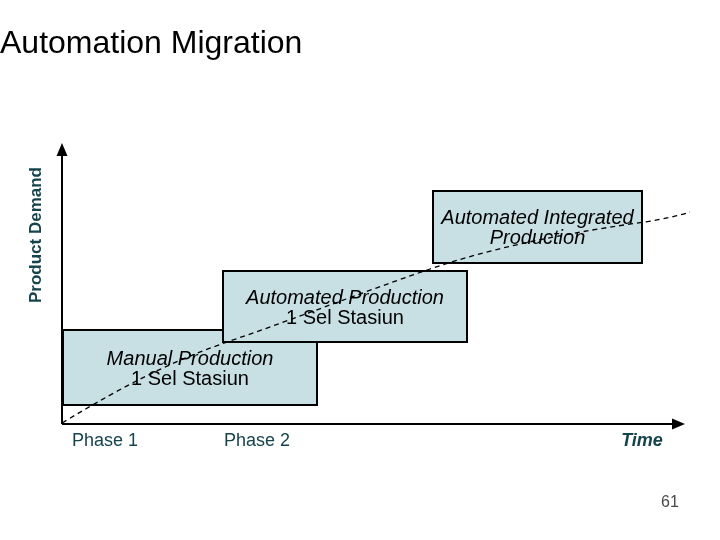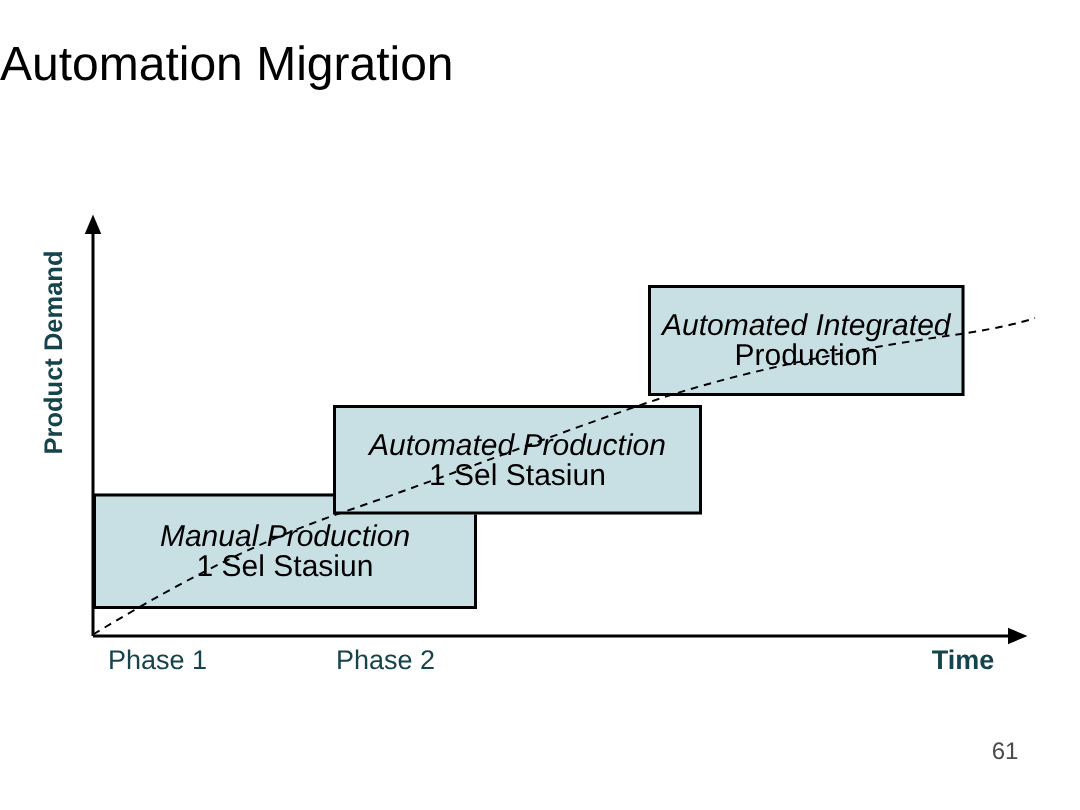--- a/index.html
+++ b/index.html
@@ -36,37 +36,37 @@
     justify-content:center;
     align-items:center;
     text-align:center;
     font-size:20px;
     line-height:20px;
     color:#000000;
     z-index:1;
   }
   .box .l1{font-style:italic;}
   .box .l2{font-style:normal;}
-  .box.b3 .l2{}
+  .box.b3 .l2{font-style:italic;}
   #box-manual   {left:62px;  top:329px; width:256px; height:77px;}
   #box-auto     {left:222px; top:270px; width:246px; height:73px;}
   #box-integr   {left:432px; top:190px; width:211px; height:74px;}
   .x-label{
     position:absolute;
     top:430px;
     width:100px;
     text-align:center;
     font-size:18px;
     color:#16444c;
     z-index:3;
   }
   #phase1{left:55px;}
   #phase2{left:207px;}
   #phase3{left:424px;}
-  #timelbl{left:592px;font-weight:bold;}
+  #timelbl{left:592px;font-weight:bold;font-style:italic;}
   .pagenum{
     position:absolute;
     left:655px;top:493px;
     width:30px;
     text-align:center;
     font-size:16px;
     color:#4a4a4a;
   }
   svg.overlay{
     position:absolute;

